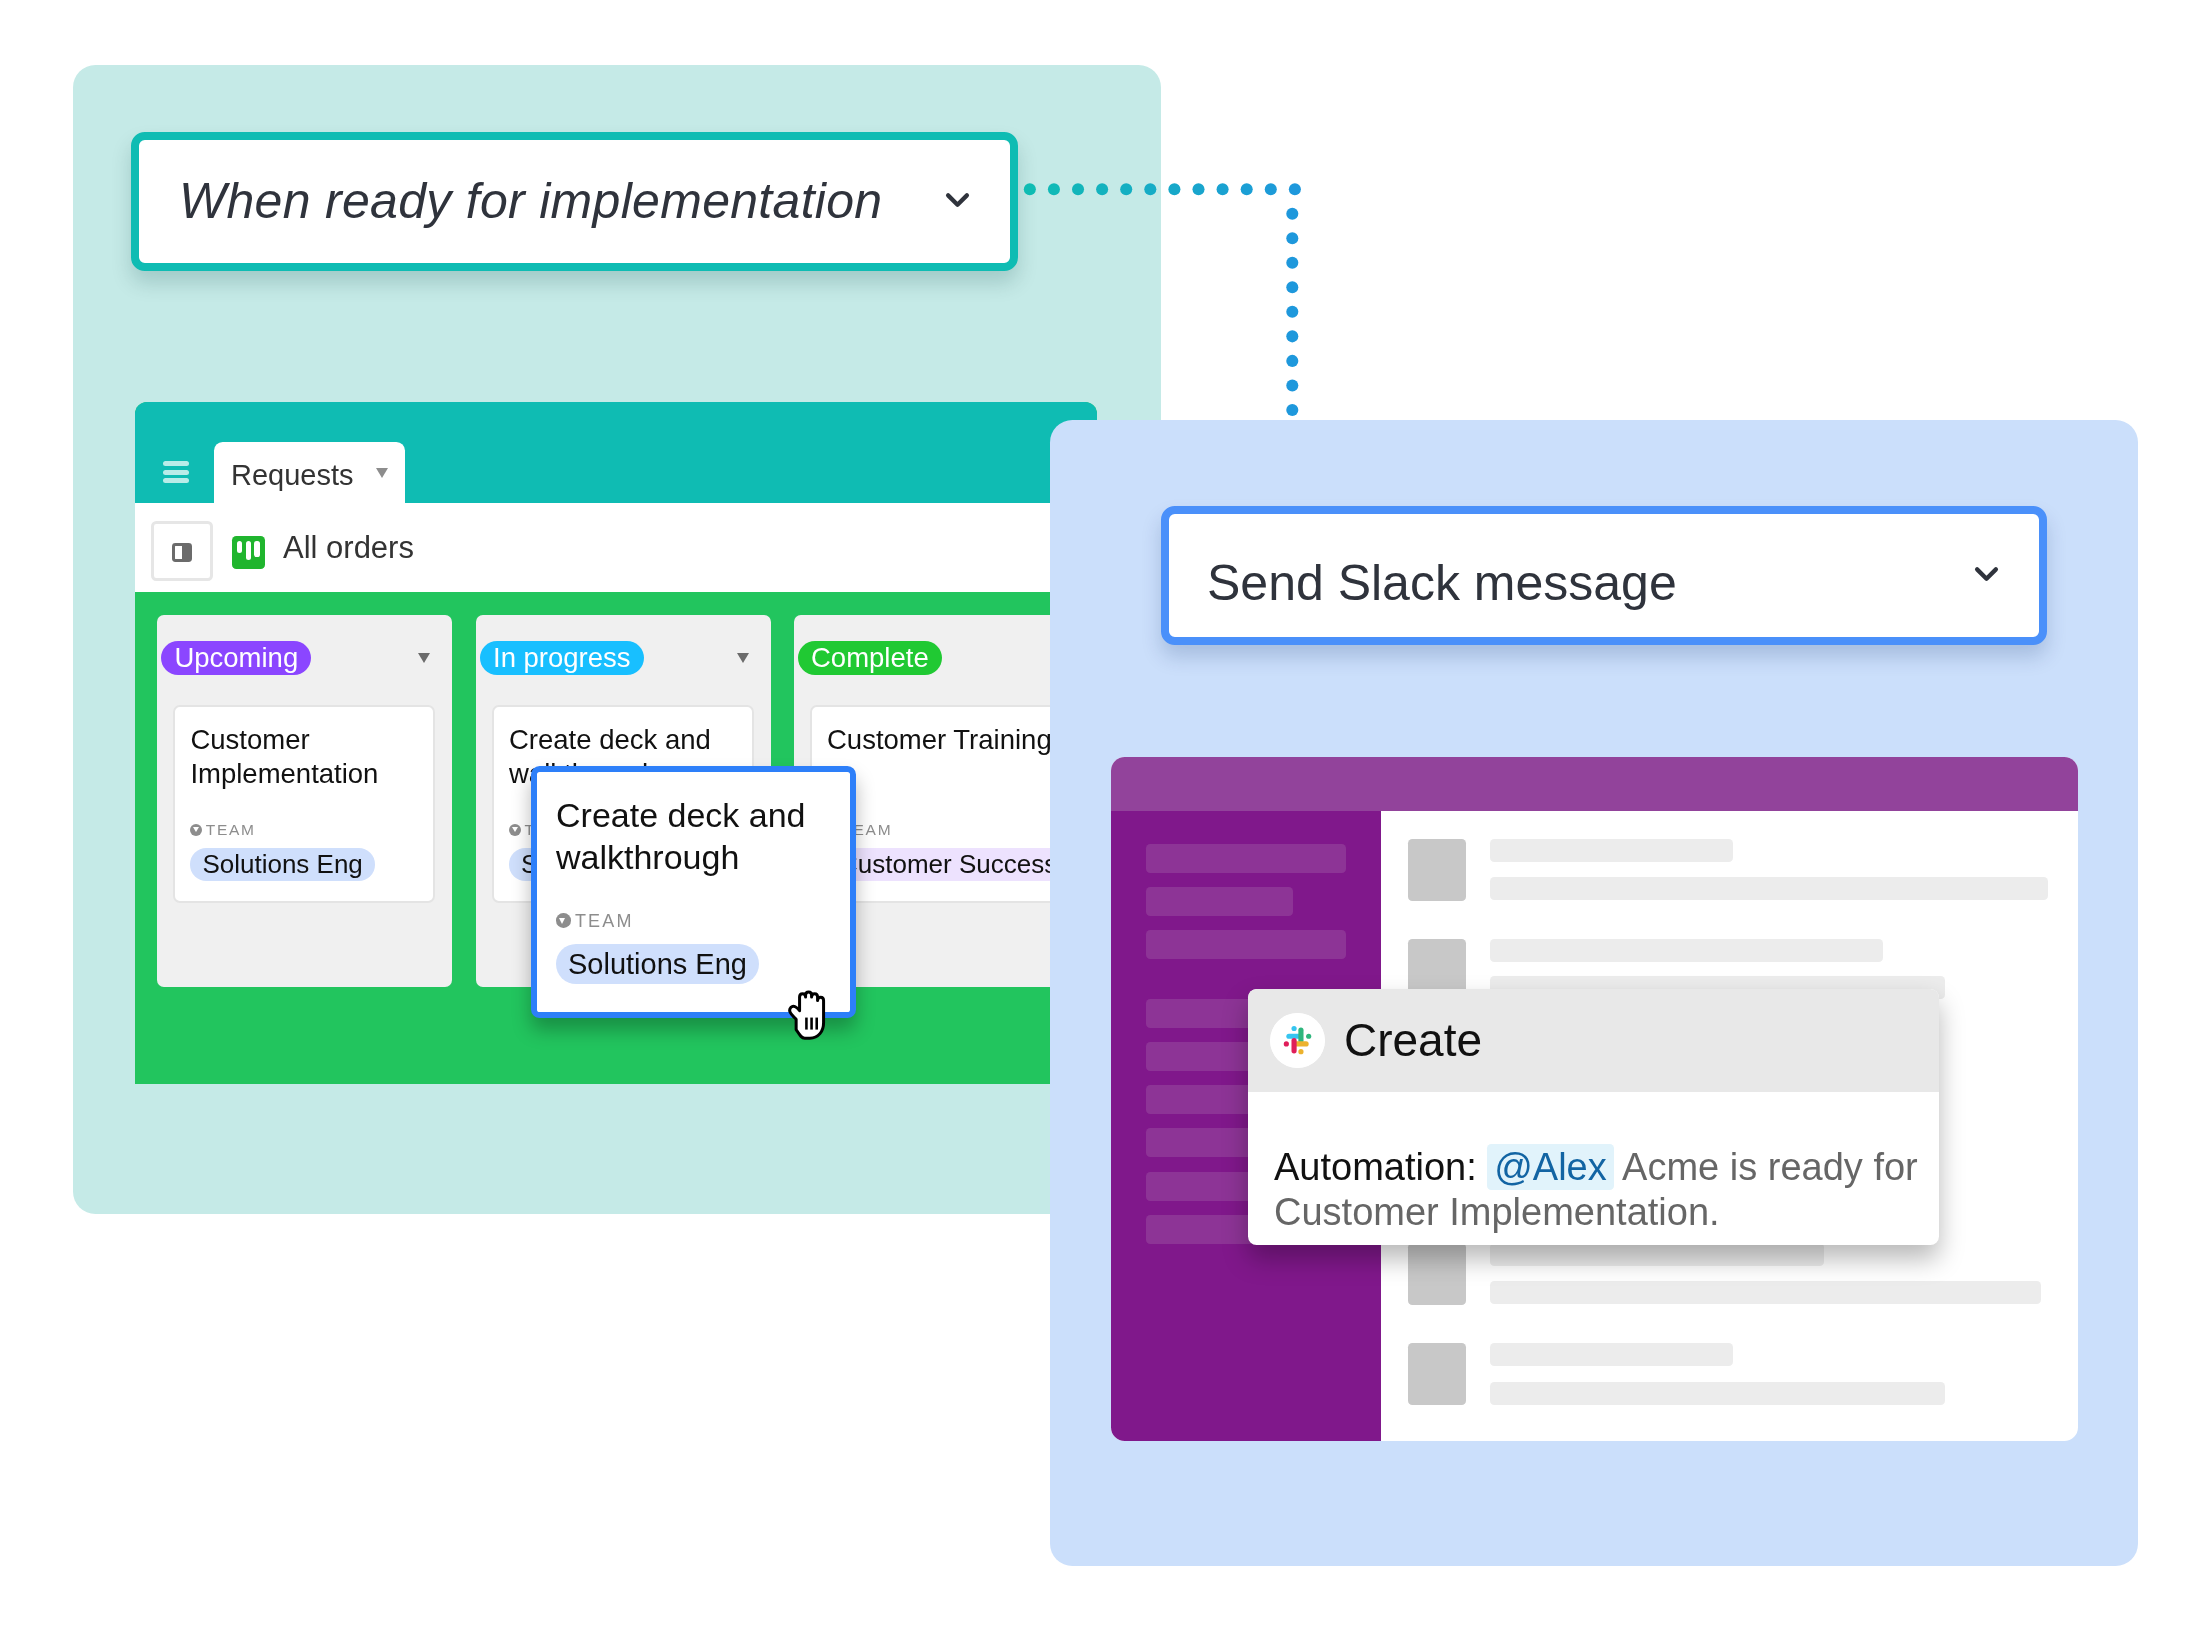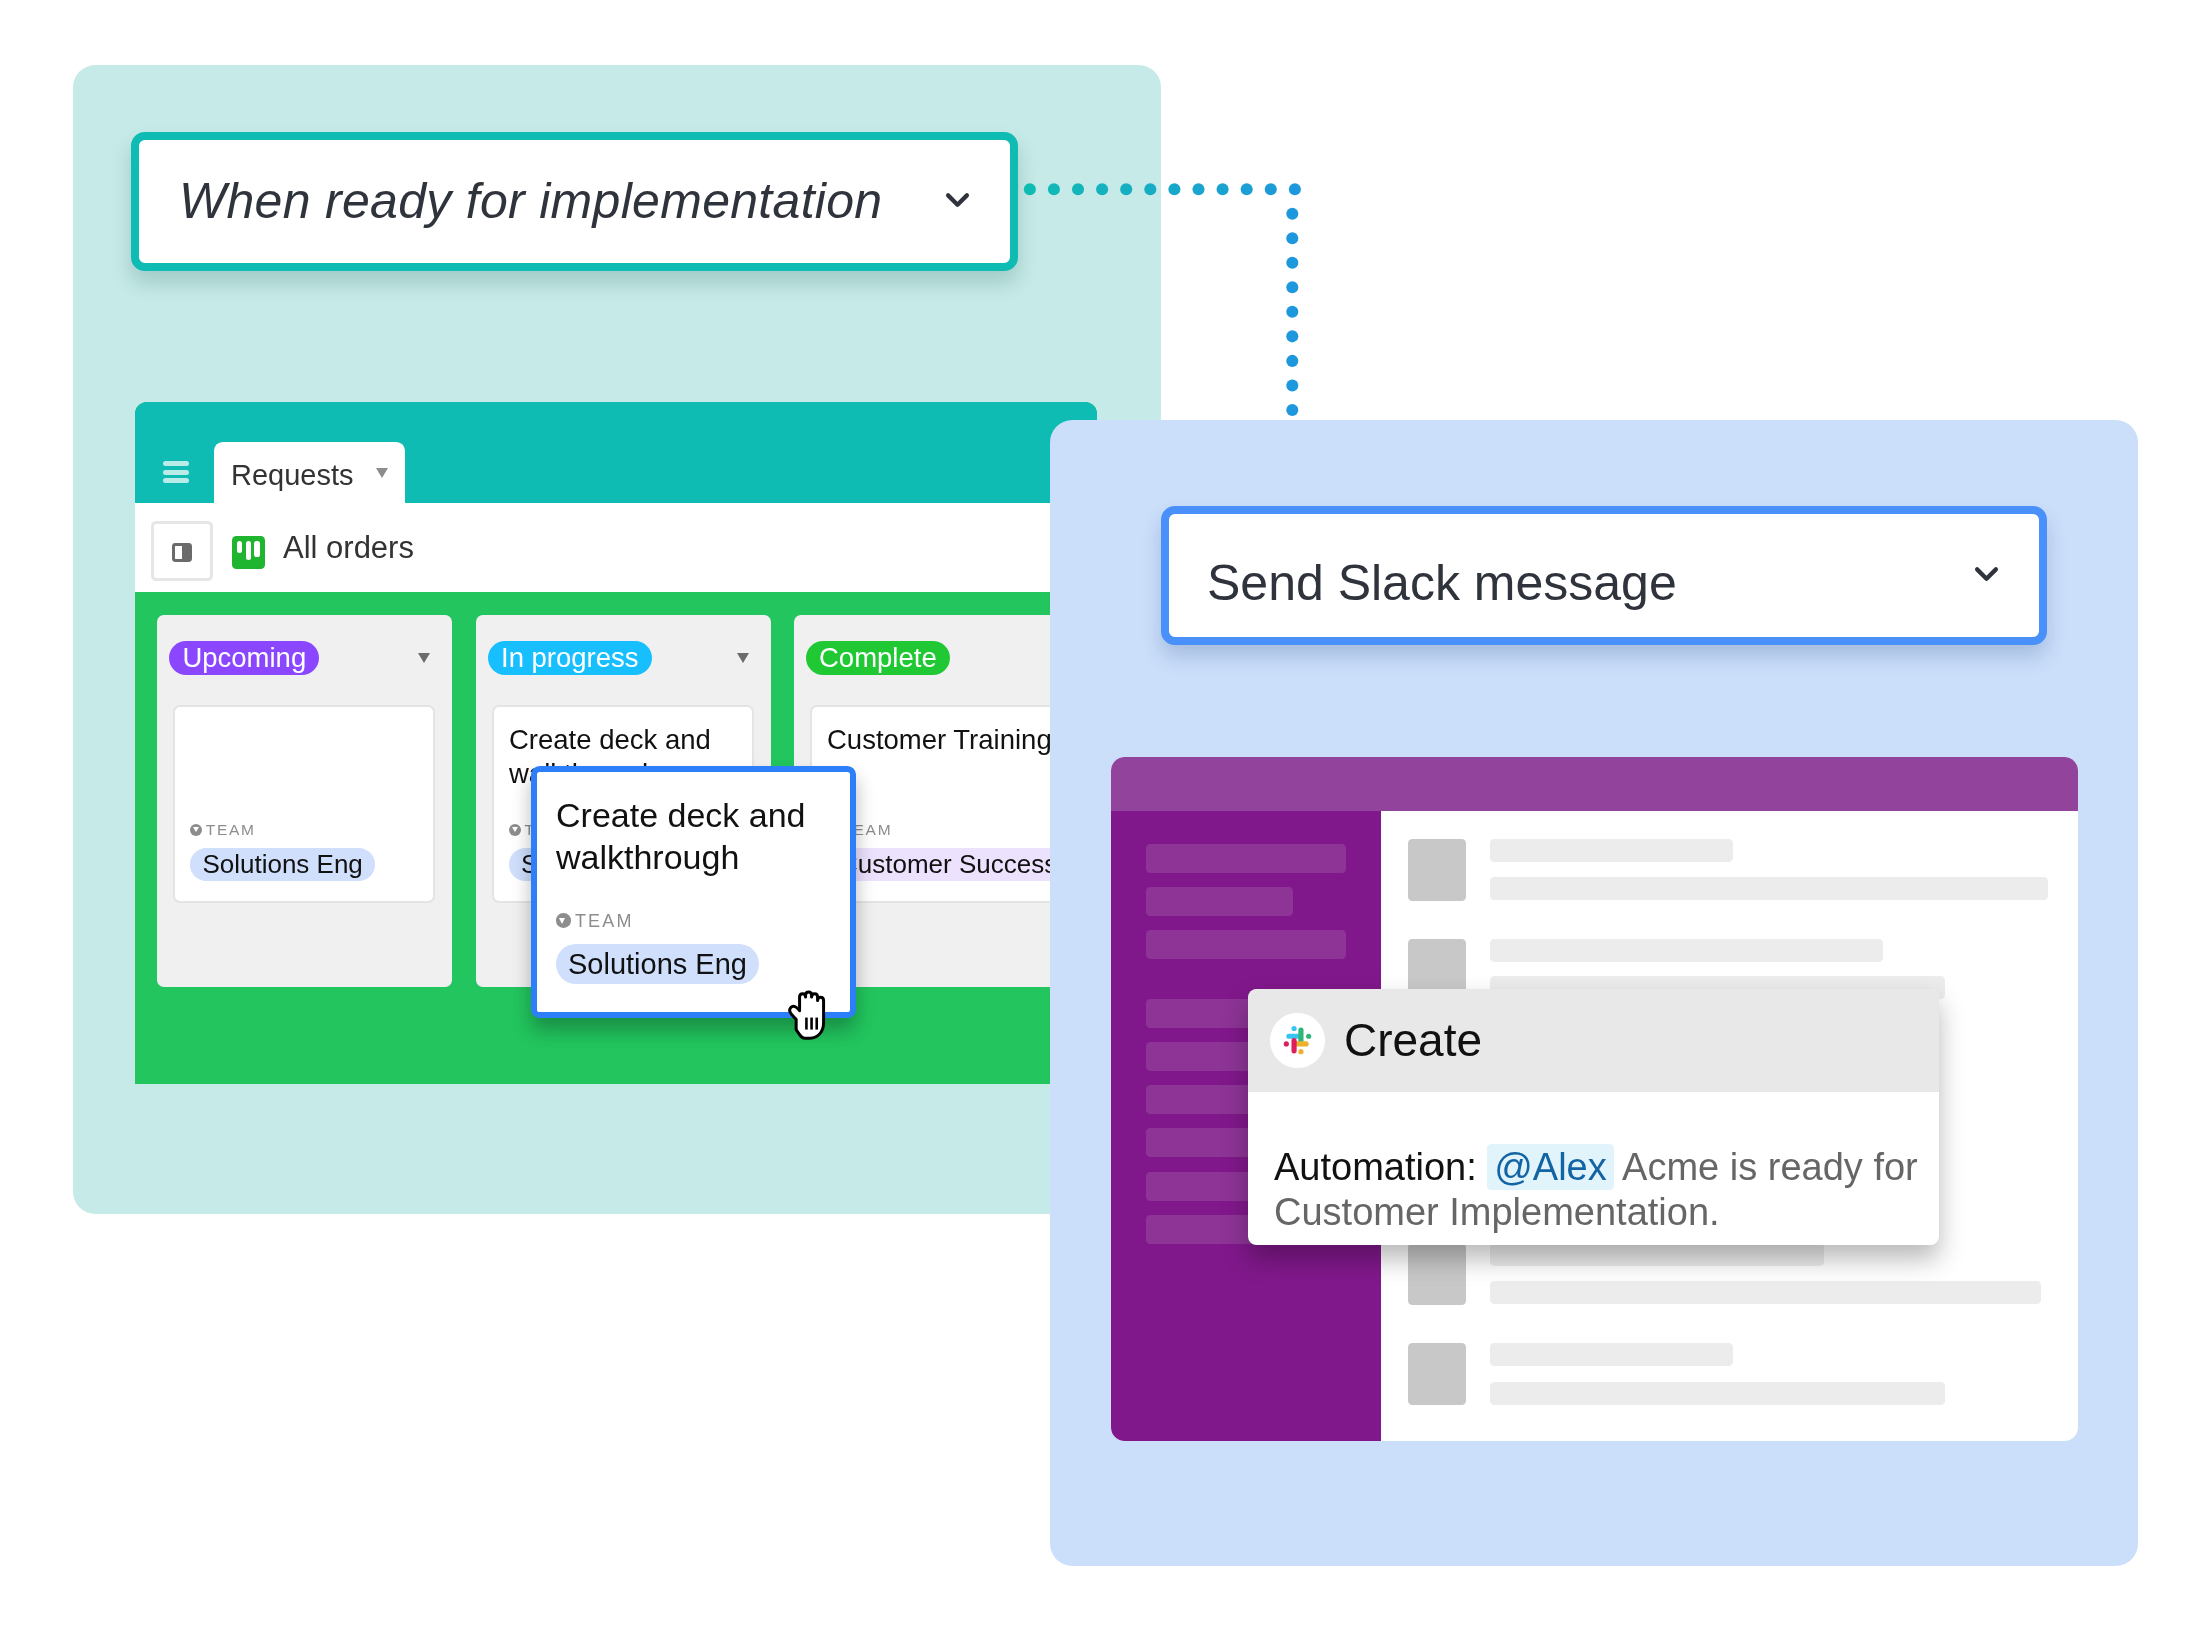--- a/index.html
+++ b/index.html
@@ -29,21 +29,21 @@
     border-left:6.9px solid transparent; border-right:6.9px solid transparent; border-top:10.3px solid #8d8d8d; }
   #viewbar { left:0; top:101px; width:100%; height:89px; background:#fff; }
   #sidebar-toggle { left:15.5px; top:18px; width:62px; height:60px; box-sizing:border-box; border:3.4px solid #e6e6e6; border-radius:5.2px; background:#fff; }
   #sidebar-toggle .ic { position:absolute; left:18px; top:19px; width:20.6px; height:19px; box-sizing:border-box; border:3.4px solid #6b6b6b; border-radius:3.4px; }
   #sidebar-toggle .ic::after { content:""; position:absolute; right:0; top:0; width:6.9px; height:100%; background:#6b6b6b; }
   #kanban-icon { left:97px; top:33px; width:33px; height:33px; background:#20b52e; border-radius:4.3px; }
   #kanban-icon i { position:absolute; top:5.2px; width:5.2px; background:#fff; border-radius:2.6px; }
   #view-name { left:148px; top:101px; line-height:89px; font-size:31px; color:#333; }
 
   .col { top:213px; width:295px; height:372px; background:#f0f0f0; border-radius:6.9px; }
-  .col-badge { position:absolute; left:12px; top:26px; height:34px; line-height:34px; padding:0 13px; border-radius:17px; color:#fff; font-size:27.5px; }
+  .col-badge { position:absolute; left:4px; top:26px; height:34px; line-height:34px; padding:0 13px; border-radius:17px; color:#fff; font-size:27.5px; }
   .col-caret { position:absolute; right:22.4px; top:38px; width:0; height:0;
     border-left:6.9px solid transparent; border-right:6.9px solid transparent; border-top:10.3px solid #6b6b6b; }
   .card { position:absolute; left:15.5px; top:90px; width:262px; height:198px; box-sizing:border-box; background:#fff;
     border:2.6px solid #e4e4e4; border-radius:6.9px; }
   .card .title { position:absolute; left:15.5px; top:15.5px; width:241px; font-size:27.5px; line-height:34px; color:#111; }
   .card .team { position:absolute; left:15.5px; top:114px; font-size:15.5px; letter-spacing:1.7px; color:#8d8d8d; }
   .card .team .dot { display:inline-block; width:12px; height:12px; border-radius:50%; background:#8d8d8d; margin-right:3.4px; vertical-align:-0.9px; position:relative; }
   .card .team .dot::after { content:""; position:absolute; left:2.6px; top:3.4px; border-left:3.4px solid transparent; border-right:3.4px solid transparent; border-top:5.2px solid #fff; }
   .card .tag { position:absolute; left:15.5px; top:141px; height:33px; line-height:33px; padding:0 12px; border-radius:16.3px; font-size:26px; color:#111; white-space:nowrap; }
 
@@ -151,20 +151,21 @@
         <i style="left:13.8px;height:19px"></i>
         <i style="left:22.4px;height:15.5px"></i>
     </div>
   </div>
   <span id="view-name" class="abs">All orders</span>
 
   <div class="abs col" style="left:22.4px">
     <span class="col-badge" style="background:#8b46ff">Upcoming</span>
     <span class="col-caret"></span>
     <div class="card">
+      <div class="title">Customer Implementation</div>
       <div class="team"><span class="dot"></span><span>TEAM</span></div>
       <span class="tag" style="background:#cfdffc">Solutions Eng</span>
     </div>
   </div>
 
   <div class="abs col" style="left:341px">
     <span class="col-badge" style="background:#18bfff">In progress</span>
     <span class="col-caret"></span>
     <div class="card">
       <div class="title">Create deck and walkthrough</div>

